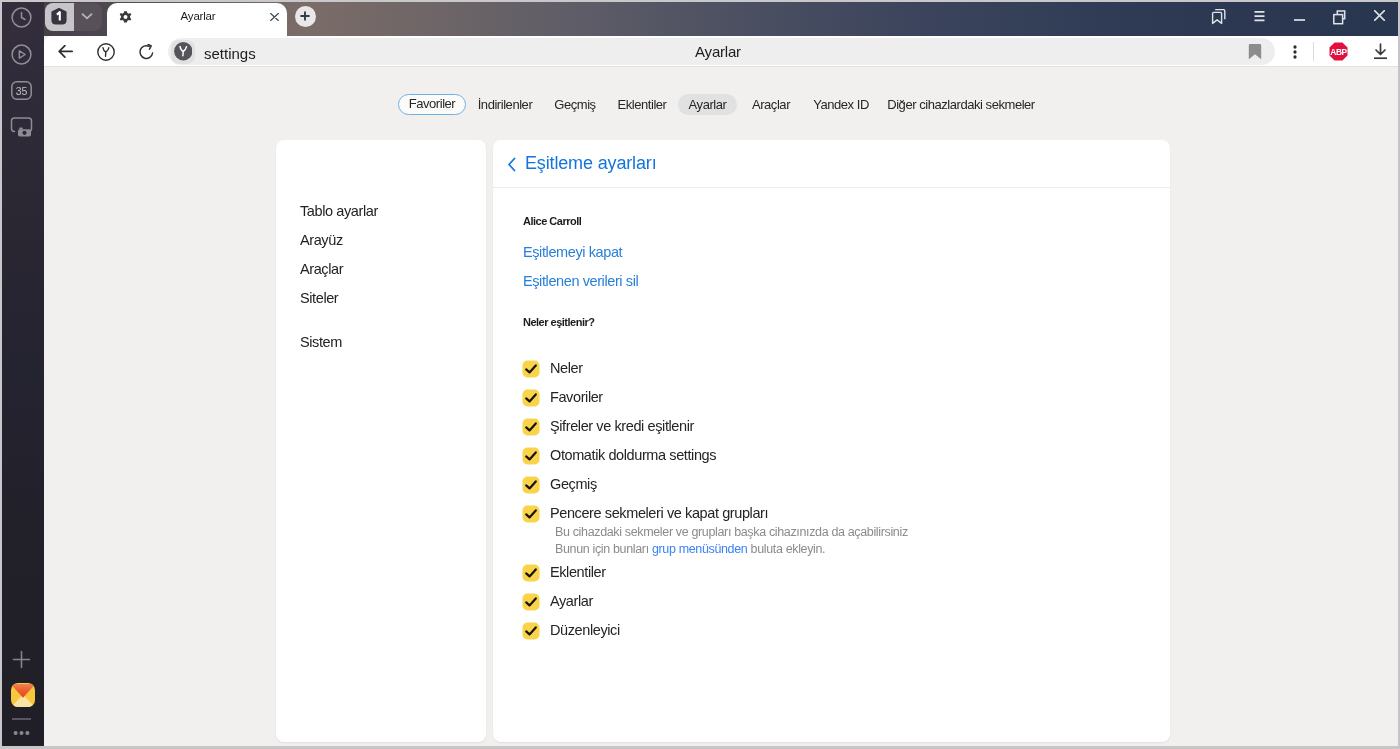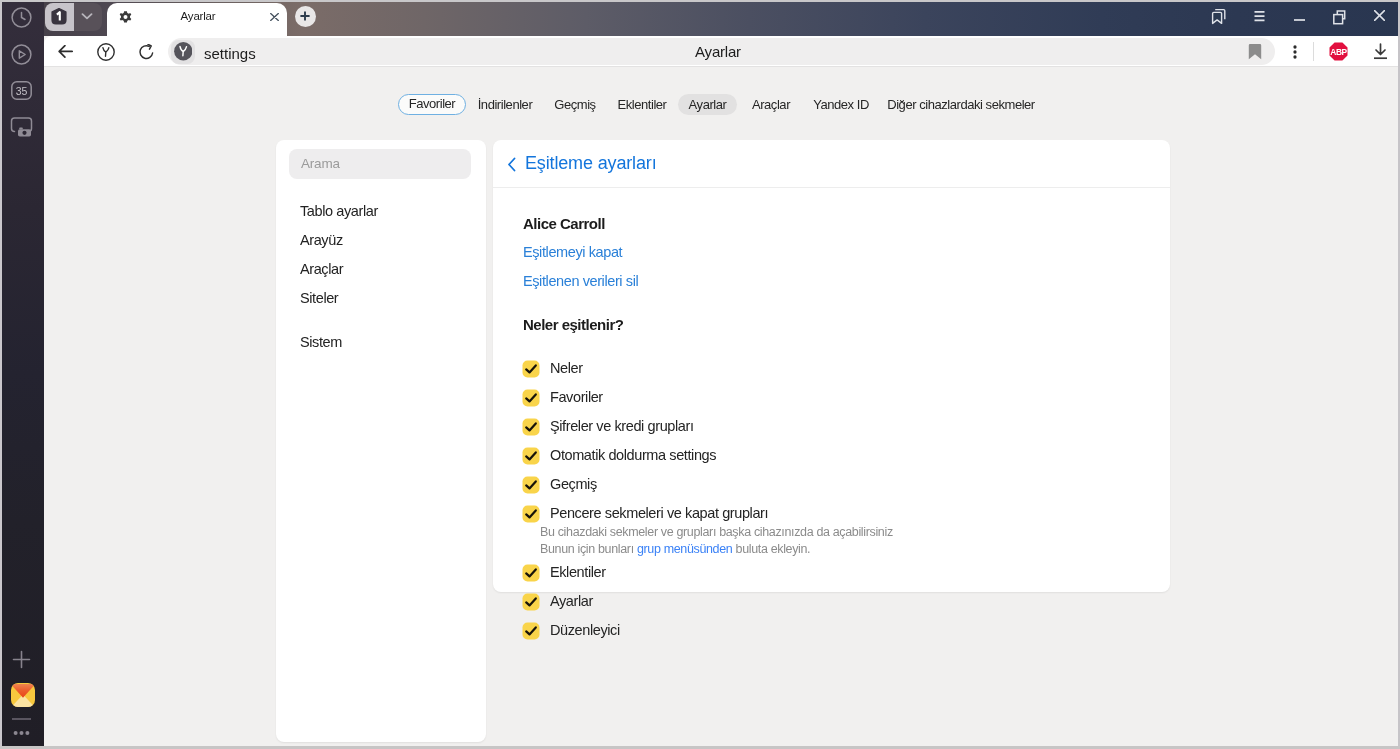--- a/index.html
+++ b/index.html
@@ -35,38 +35,38 @@
 
   
   .chip { position:absolute; top:93.5px; height:21px; line-height:21px; font-size:13px;
     letter-spacing:-0.45px; color:#262626; text-align:center; white-space:nowrap; }
   .chip.pill-blue { border:1.8px solid #6fb0e2; border-radius:10.5px; line-height:17.5px; background:#fbfbfa; }
   .chip.pill-gray { background:#e2e1e1; border-radius:10.5px; }
 
   
   #panelL { left:276px; top:140px; width:210px; height:602px; background:#fff; border-radius:8px;
     box-shadow:0 1px 2px rgba(0,0,0,0.07); }
-  #panelR { left:493px; top:140px; width:677px; height:452px; background:#fff; border-radius:8px;
+  #panelR { left:493px; top:140px; width:677px; height:602px; background:#fff; border-radius:8px;
     box-shadow:0 1px 2px rgba(0,0,0,0.07);padding-left:20px; }
 
   #searchbox { left:13px; top:9px; width:182px; height:30px; background:#eeedee; border-radius:8px; }
   #searchbox span { position:absolute; left:12px; top:7px; font-size:13.5px; color:#9b9b9b; letter-spacing:-0.2px; }
   .menuitem { position:absolute; left:24px; font-size:14.5px; letter-spacing:-0.4px; color:#222; }
 
   #hdr { position:absolute; left:32px; top:13px; font-size:18px; letter-spacing:-0.15px; color:#1375dc; }
   #hdrchev { position:absolute; left:14px; top:17px; }
   #divider { position:absolute; left:0; top:47px; width:677px; height:1px; background:#ededed; }
 
-  .bold15 { font-weight:bold; font-size:15px; letter-spacing:-0.5px; color:#1c1c1c; position:absolute; left:30px; }
+  .bold15 { font-weight:bold; font-size:11px; letter-spacing:-0.5px; color:#1c1c1c; position:absolute; left:30px; }
   .link { font-size:14.5px; letter-spacing:-0.4px; color:#2a80d8; position:absolute; left:30px; }
 
   .cbrow { position:absolute; left:29px; }
   .cbrow svg { position:absolute; left:0; top:0; }
   .cbrow .lbl { position:absolute; left:28px; top:0.5px; font-size:14.5px; letter-spacing:-0.4px; color:#242424; white-space:nowrap; }
-  .sub { position:absolute; left:47px; font-size:12.5px; letter-spacing:-0.35px; color:#8b8b8b; white-space:nowrap; }
+  .sub { position:absolute; left:62px; font-size:12.5px; letter-spacing:-0.35px; color:#8b8b8b; white-space:nowrap; }
   .sub .bl { color:#3b82f6; }
 </style>
 </head>
 <body>
 
 <div class="abs" id="topbar"></div>
 <div class="abs" id="sidebar"></div>
 
 <div class="abs" id="tabgroup">
     <div class="seg1"></div>
@@ -152,23 +152,20 @@
 <div class="chip pill-blue" style="left:398px;width:68px">Favoriler</div>
 <div class="chip" style="left:475px;width:60px">İndirilenler</div>
 <div class="chip" style="left:553px;width:44px">Geçmiş</div>
 <div class="chip" style="left:615px;width:54px">Eklentiler</div>
 <div class="chip pill-gray" style="left:678px;width:59px">Ayarlar</div>
 <div class="chip" style="left:745px;width:52px">Araçlar</div>
 <div class="chip" style="left:813px;width:56px">Yandex ID</div>
 <div class="chip" style="left:886px;width:150px">Diğer cihazlardaki sekmeler</div>
 
 <div class="abs" id="panelL">
-  <div class="abs" id="searchbox">
-      <span>Arama</span>
-    </div>
   <div class="menuitem" style="top:63px">Tablo ayarlar</div>
   <div class="menuitem" style="top:92px">Arayüz</div>
   <div class="menuitem" style="top:121px">Araçlar</div>
   <div class="menuitem" style="top:150px">Siteler</div>
   <div class="menuitem" style="top:194px">Sistem</div>
 </div>
 
 <div class="abs" id="panelR">
   <svg id="hdrchev" width="9" height="15" viewBox="0 0 9 15">
     <path d="M7.5 1.5 L2 7.5 L7.5 13.5" stroke="#1375dc" stroke-width="1.8" fill="none" stroke-linecap="round" stroke-linejoin="round"></path>
@@ -193,21 +190,21 @@
         <rect x="0.5" y="0.5" width="17" height="17" rx="5" fill="#f9d44a"></rect>
         <path d="M4.2 9.4 L7.5 12.4 L13.8 5.4" stroke="#171309" stroke-width="2.2" fill="none" stroke-linecap="round" stroke-linejoin="round"></path>
       </svg>
       <span class="lbl">Favoriler</span>
     </div>
   <div class="cbrow" style="top:277.5px">
       <svg width="18" height="18" viewBox="0 0 18 18">
         <rect x="0.5" y="0.5" width="17" height="17" rx="5" fill="#f9d44a"></rect>
         <path d="M4.2 9.4 L7.5 12.4 L13.8 5.4" stroke="#171309" stroke-width="2.2" fill="none" stroke-linecap="round" stroke-linejoin="round"></path>
       </svg>
-      <span class="lbl">Şifreler ve kredi grupları</span>
+      <span class="lbl">Şifreler ve kredi eşitlenir</span>
     </div>
   <div class="cbrow" style="top:306.5px">
       <svg width="18" height="18" viewBox="0 0 18 18">
         <rect x="0.5" y="0.5" width="17" height="17" rx="5" fill="#f9d44a"></rect>
         <path d="M4.2 9.4 L7.5 12.4 L13.8 5.4" stroke="#171309" stroke-width="2.2" fill="none" stroke-linecap="round" stroke-linejoin="round"></path>
       </svg>
       <span class="lbl">Otomatik doldurma settings</span>
     </div>
   <div class="cbrow" style="top:335.5px">
       <svg width="18" height="18" viewBox="0 0 18 18">

